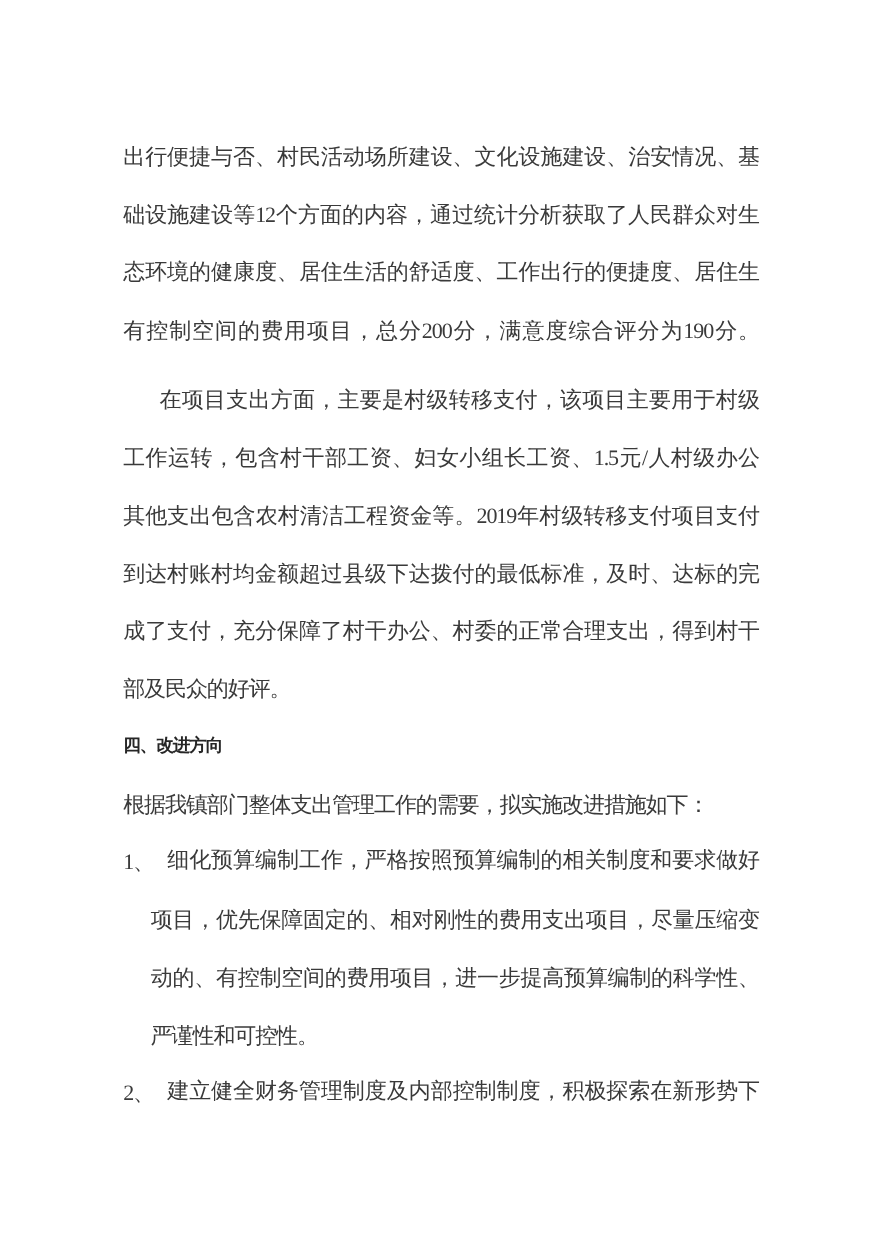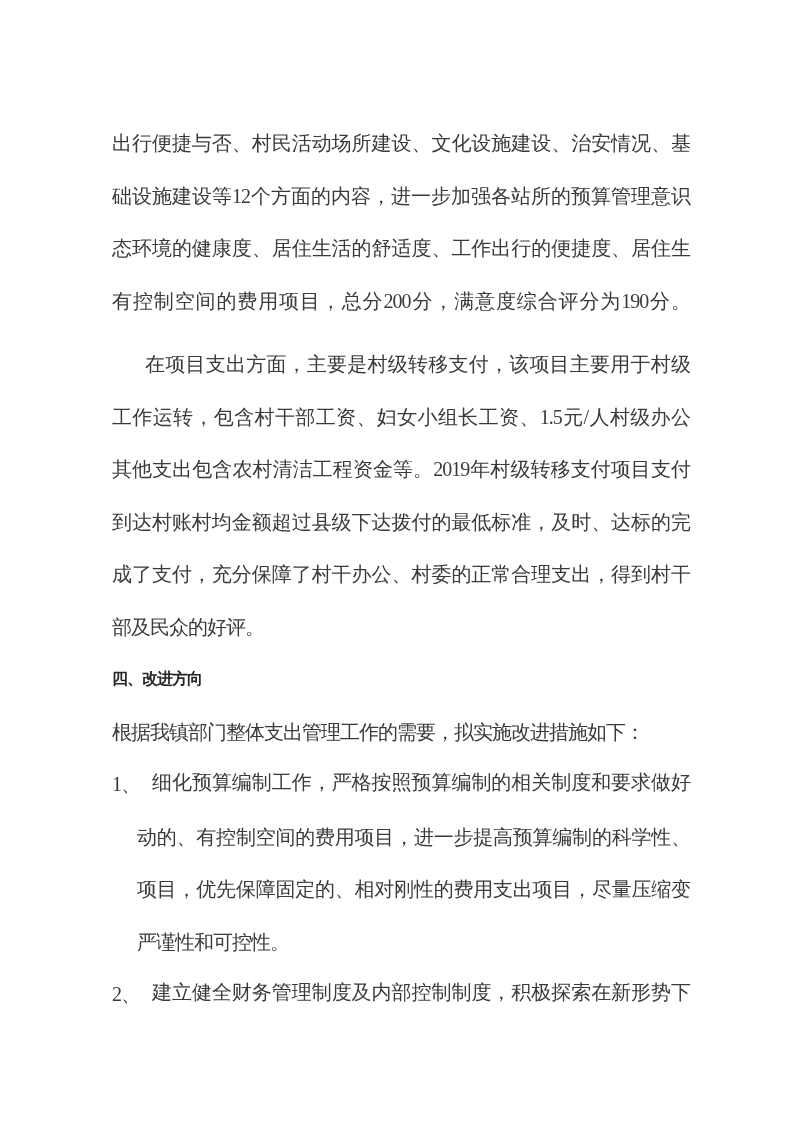--- a/index.html
+++ b/index.html
@@ -71,41 +71,41 @@
     font-family: Liberation Mono, monospace;
   }
 </style>
 </head>
 <body>
 
 <div class="doc">
   <div class="content">
 
     <div class="line full">出行便捷与否、村民活动场所建设、文化设施建设、治安情况、基</div>
-    <div class="line full">础设施建设等12个方面的内容，进一步加强各站所的预算管理意识</div>
+    <div class="line full">础设施建设等12个方面的内容，通过统计分析获取了人民群众对生</div>
     <div class="line full">态环境的健康度、居住生活的舒适度、工作出行的便捷度、居住生</div>
     <div class="line full">有控制空间的费用项目，总分200分，满意度综合评分为190分。</div>
 
     <div class="line full indent pspace">在项目支出方面，主要是村级转移支付，该项目主要用于村级</div>
     <div class="line full">工作运转，包含村干部工资、妇女小组长工资、1.5元/人村级办公</div>
     <div class="line full">其他支出包含农村清洁工程资金等。2019年村级转移支付项目支付</div>
     <div class="line full">到达村账村均金额超过县级下达拨付的最低标准，及时、达标的完</div>
     <div class="line full">成了支付，充分保障了村干办公、村委的正常合理支出，得到村干</div>
     <div class="line end">部及民众的好评。</div>
 
     <h2 class="line heading end">四、改进方向</h2>
 
     <div class="line end">根据我镇部门整体支出管理工作的需要，拟实施改进措施如下：</div>
 
     <div class="line full li-first">
       <span class="marker">1、</span>
       <span class="li-text">细化预算编制工作，严格按照预算编制的相关制度和要求做好</span>
     </div>
+    <div class="line full li-cont">项目，优先保障固定的、相对刚性的费用支出项目，尽量压缩变</div>
     <div class="line full li-cont">动的、有控制空间的费用项目，进一步提高预算编制的科学性、</div>
-    <div class="line full li-cont">项目，优先保障固定的、相对刚性的费用支出项目，尽量压缩变</div>
     <div class="line end li-cont">严谨性和可控性。</div>
 
     <div class="line full li-first">
       <span class="marker">2、</span>
       <span class="li-text">建立健全财务管理制度及内部控制制度，积极探索在新形势下</span>
     </div>
 
   </div>
 </div>
 

